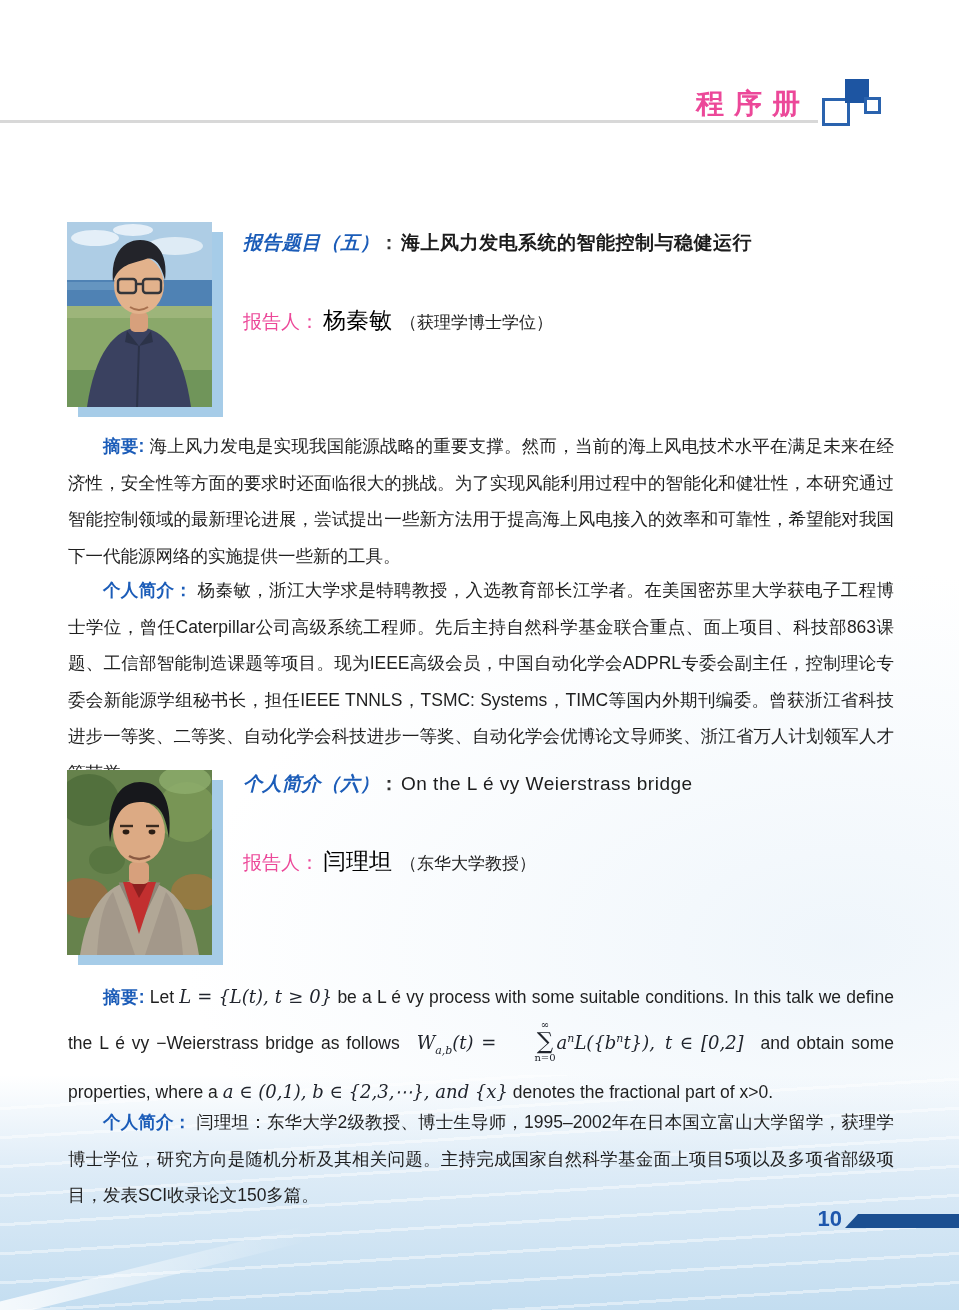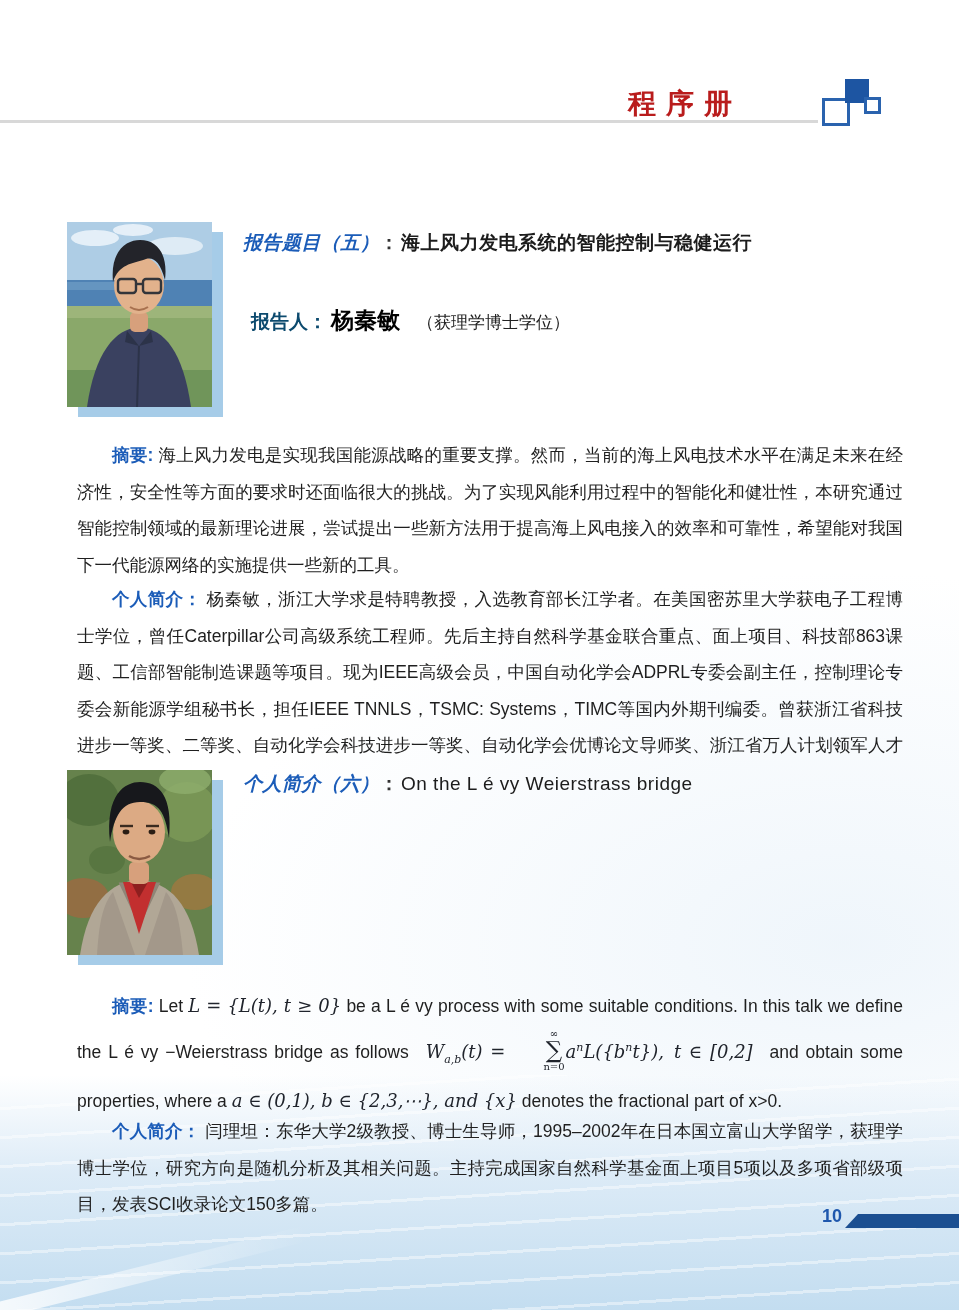--- a/index.html
+++ b/index.html
@@ -16,64 +16,64 @@
   .bg-waves{position:absolute;left:0;right:0;bottom:0;height:235px;
     background:linear-gradient(180deg, rgba(222,236,247,0) 0%, rgba(217,233,246,.9) 42%, #c3ddf0 100%);}
   .bg-waves::before{content:"";position:absolute;inset:0;
     background:repeating-linear-gradient(-3.5deg, rgba(255,255,255,0) 0 26px, rgba(255,255,255,.55) 26px 29px);
     opacity:.8;}
   .bg-streak{position:absolute;left:-40px;bottom:-18px;width:360px;height:16px;
     background:linear-gradient(90deg, rgba(255,255,255,.95), rgba(255,255,255,0));
     transform:rotate(-14deg);transform-origin:left bottom;border-radius:8px;}
   
   .header-line{position:absolute;left:0;top:120px;width:818px;height:3px;background:#d8d8d8;}
-  .header-title{position:absolute;left:560px;top:85px;width:250px;text-align:center;
+  .header-title{position:absolute;left:560px;top:85px;width:250px;text-align:right;
     font-family:"DejaVu Serif","Liberation Serif",serif;font-size:28px;font-weight:600;
-    letter-spacing:10px;color:#b91c1c;}
+    letter-spacing:10px;color:#ec4899;}
   .sq{position:absolute;box-sizing:border-box;}
   .sq-a{left:822px;top:98px;width:28px;height:28px;border:3px solid #2a63ae;background:#fff;}
   .sq-b{left:845px;top:79px;width:24px;height:24px;background:#1d55a2;}
   .sq-c{left:864px;top:97px;width:17px;height:17px;border:3px solid #2a63ae;background:#fff;}
   
   .photo-wrap{position:absolute;width:145px;height:185px;}
   .photo-wrap .photo-shadow{position:absolute;left:11px;top:10px;width:145px;height:185px;background:#a6cce8;}
   .photo-wrap svg{position:absolute;left:0;top:0;display:block;}
   .p1{left:67px;top:222px;}
   .p2{left:67px;top:770px;}
   
   .topic{position:absolute;left:243px;font-size:19px;font-weight:600;color:#1c1c1c;letter-spacing:.5px;}
   .t1{top:230px;} .t2{top:771px;}
   .topic .lbl{color:#1b5cb8;font-weight:700;font-style:italic;}
   .topic .colon{color:#333;font-weight:700;margin-right:2px;}
   .topic .topic-en{font-weight:500;font-size:19px;}
   .presenter{position:absolute;left:243px;font-size:19px;}
   .pr1{top:305px;} .pr2{top:846px;}
-  .presenter .lbl{color:#0c4a6e;font-weight:700;margin-left:8px;}
-  .presenter .name{color:#000;font-weight:700;font-size:23px;margin:0 17px 0 4px;}
+  .presenter .lbl{color:#ec4899;font-weight:400;}
+  .presenter .name{color:#000;font-weight:400;font-size:23px;margin:0 8px 0 4px;}
   .presenter .affil{color:#222;font-size:17px;}
   
-  .para{position:absolute;left:68px;width:826px;margin:9px;font-size:17.5px;line-height:36.5px;
+  .para{position:absolute;left:68px;width:826px;margin:0;font-size:17.5px;line-height:36.5px;
     text-align:justify;color:#1f1f1f;text-indent:35px;}
   .para .lbl{color:#1b5cb8;font-weight:700;}
   .abs1{top:428px;}
   .bio1{top:572px;}
   .abs2{top:976px;line-height:41px;}
   .bio2{top:1104px;}
   
   .math{font-family:"DejaVu Serif","Liberation Serif",serif;font-style:italic;font-size:18px;color:#20242c;
     white-space:nowrap;}
   .math sub,.math sup{font-size:11px;font-style:italic;}
   .mgap{display:inline-block;width:10px;}
   .sum{display:inline-flex;flex-direction:column;align-items:center;vertical-align:middle;
     line-height:1;margin:0 1px 6px 3px;font-style:normal;}
   .sum .s-top,.sum .s-bot{font-size:10px;letter-spacing:0;}
   .sum .s-mid{font-size:23px;}
   
   .page-num{position:absolute;left:806px;top:1206px;width:36px;text-align:right;
-    font-size:18px;font-weight:700;color:#1e57ad;}
+    font-size:22px;font-weight:700;color:#1e57ad;}
   .page-bar{position:absolute;left:845px;top:1214px;width:114px;height:14px;background:#1b4f91;
     clip-path:polygon(13px 0, 100% 0, 100% 100%, 0 100%);}
 </style>
 </head>
 <body>
 
 <div class="page">
 
   <div class="bg-waves"></div>
   <div class="bg-streak"></div>
@@ -155,20 +155,23 @@
       <ellipse cx="59" cy="62" rx="3.4" ry="2.4" fill="#2a1d14"></ellipse>
       <ellipse cx="85" cy="62" rx="3.4" ry="2.4" fill="#2a1d14"></ellipse>
       <path d="M62 86 Q72 92 83 86" stroke="#8a5a42" stroke-width="2.4" fill="none"></path>
     </svg>
   </div>
 
   <div class="topic t2">
     <span class="lbl">个人简介（六）</span><span class="colon">：</span><span class="topic-en">On the L é vy Weierstrass bridge</span>
   </div>
 
+  <div class="presenter pr2">
+    <span class="lbl">报告人：</span><span class="name">闫理坦</span><span class="affil">（东华大学教授）</span>
+  </div>
 
   <p class="para abs2">
     <span class="lbl">摘要:</span>
     <span>Let</span>
     <span class="math">L = {L(t), t ≥ 0}</span>
     <span>be a L é vy process with some suitable conditions. In this talk we define the L é vy −Weierstrass bridge as follows</span>
     <span class="math"><span class="mgap"></span><span>W</span><sub>a,b</sub><span>(t) =</span><span class="sum">
           <span class="s-top">∞</span>
           <span class="s-mid">∑</span>
           <span class="s-bot">n=0</span>

